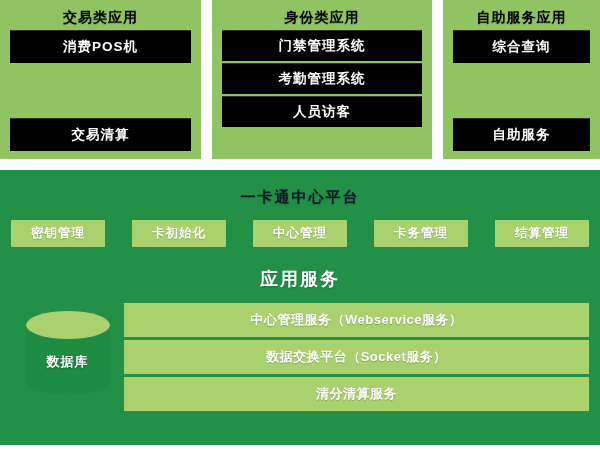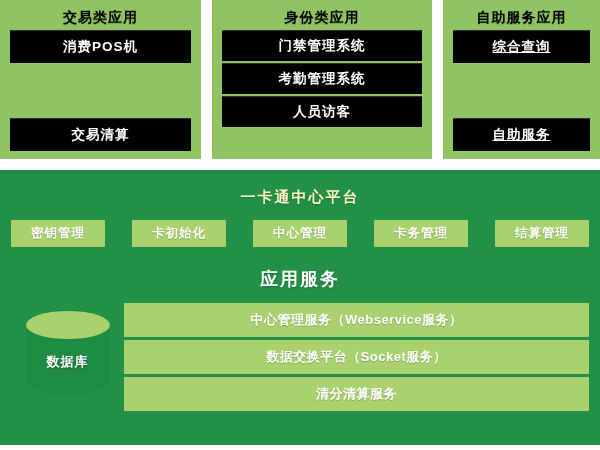--- a/index.html
+++ b/index.html
@@ -68,21 +68,21 @@
     font-weight: bold;
     letter-spacing: 1px;
     text-align: center;
     line-height: 31px;
     height: 31px;
     white-space: nowrap;
     text-shadow: 0 1px 1px rgba(0,0,0,0.25);
     box-shadow: 0 1px 0 rgba(255,255,255,0.18) inset;
   }
   #panel-transaction .dark-box { height: 33px; line-height: 33px; }
-  #panel-selfservice .dark-box { height: 33px; line-height: 33px; text-decoration: underline; }
+  #panel-selfservice .dark-box { height: 33px; line-height: 33px; }
   #panel-identity .dark-box { margin-bottom: 2px; }
   #panel-identity .dark-box:last-child { margin-bottom: 0; }
 
   
   #row-divider {
     position: absolute;
     left: 0;
     top: 159px;
     width: 600px;
     height: 11px;
@@ -95,21 +95,21 @@
     left: 0;
     top: 170px;
     width: 600px;
     height: 275px;
     background: #229147;
     box-sizing: border-box;
   }
 
   #platform-title {
     text-align: center;
-    color: #fef9c3;
+    color: #0f172a;
     font-size: 15px;
     font-weight: bold;
     letter-spacing: 2px;
     padding-top: 18px;
     text-shadow: 0 1px 2px rgba(0,0,0,0.25);
     white-space: nowrap;
   }
 
   #platform-modules {
     display: flex;

